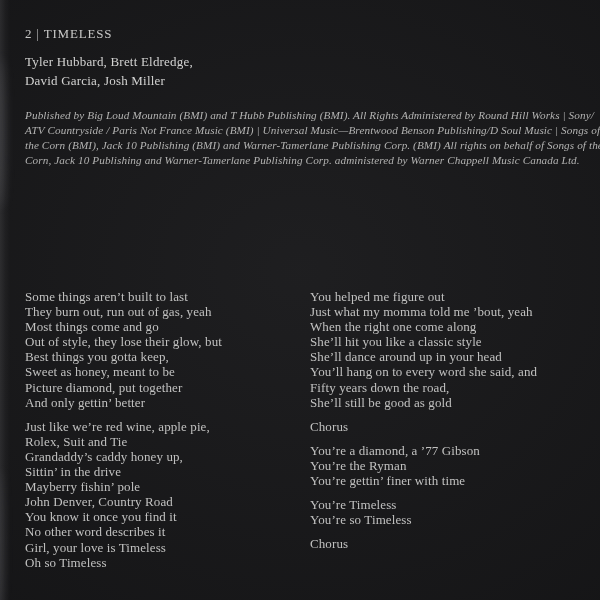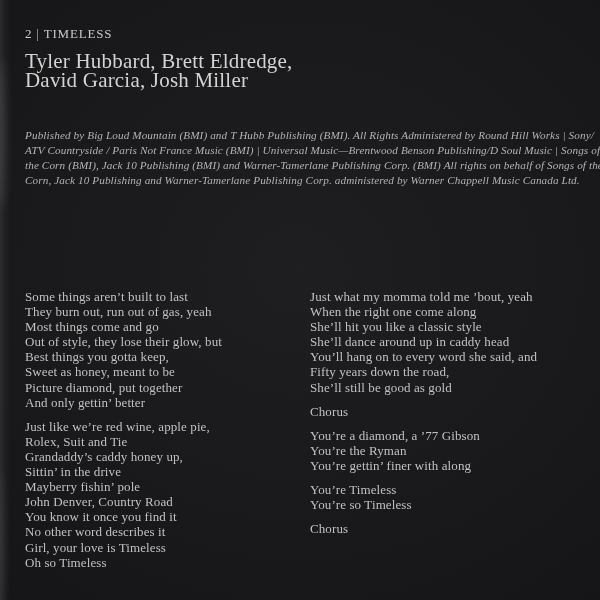--- a/index.html
+++ b/index.html
@@ -59,39 +59,38 @@
     font-family: Liberation Serif, serif;
   }
   .track-header .divider {
     padding: 0 4px;
     color: #b5b5b4;
   }
   .writers {
     position: absolute;
     left: 25px;
     top: 52px;
-    font-size: 21px;
+    font-size: 13px;
     letter-spacing: 0.2px;
     color: #d3d3d2;
   }
   .writer-line {
     height: 19px;
     line-height: 19px;
     white-space: nowrap;
   }
   .publishing {
     position: absolute;
     left: 25px;
     top: 108px;
     width: 560px;
     font-style: italic;
     font-size: 11.2px;
     letter-spacing: 0.1px;
     color: #b3b3b2;
-    margin-top: 20px;
   }
   .pub-line {
     height: 15px;
     line-height: 15px;
     white-space: nowrap;
   }
   .lyrics-column {
     position: absolute;
     top: 289px;
     width: 285px;
@@ -152,35 +151,36 @@
         <div class="lyric-line">John Denver, Country Road</div>
         <div class="lyric-line">You know it once you find it</div>
         <div class="lyric-line">No other word describes it</div>
         <div class="lyric-line">Girl, your love is Timeless</div>
         <div class="lyric-line">Oh so Timeless</div>
       </div>
     </div>
 
   <div class="lyrics-column lyrics-right">
       <div class="stanza">
+        <div class="lyric-line">You helped me figure out</div>
         <div class="lyric-line">Just what my momma told me ’bout, yeah</div>
         <div class="lyric-line">When the right one come along</div>
         <div class="lyric-line">She’ll hit you like a classic style</div>
-        <div class="lyric-line">She’ll dance around up in caddy head</div>
+        <div class="lyric-line">She’ll dance around up in your head</div>
         <div class="lyric-line">You’ll hang on to every word she said, and</div>
         <div class="lyric-line">Fifty years down the road,</div>
         <div class="lyric-line">She’ll still be good as gold</div>
       </div>
       <div class="stanza">
         <div class="lyric-line">Chorus</div>
       </div>
       <div class="stanza">
         <div class="lyric-line">You’re a diamond, a ’77 Gibson</div>
         <div class="lyric-line">You’re the Ryman</div>
-        <div class="lyric-line">You’re gettin’ finer with along</div>
+        <div class="lyric-line">You’re gettin’ finer with time</div>
       </div>
       <div class="stanza">
         <div class="lyric-line">You’re Timeless</div>
         <div class="lyric-line">You’re so Timeless</div>
       </div>
       <div class="stanza">
         <div class="lyric-line">Chorus</div>
       </div>
     </div>
 </div>

